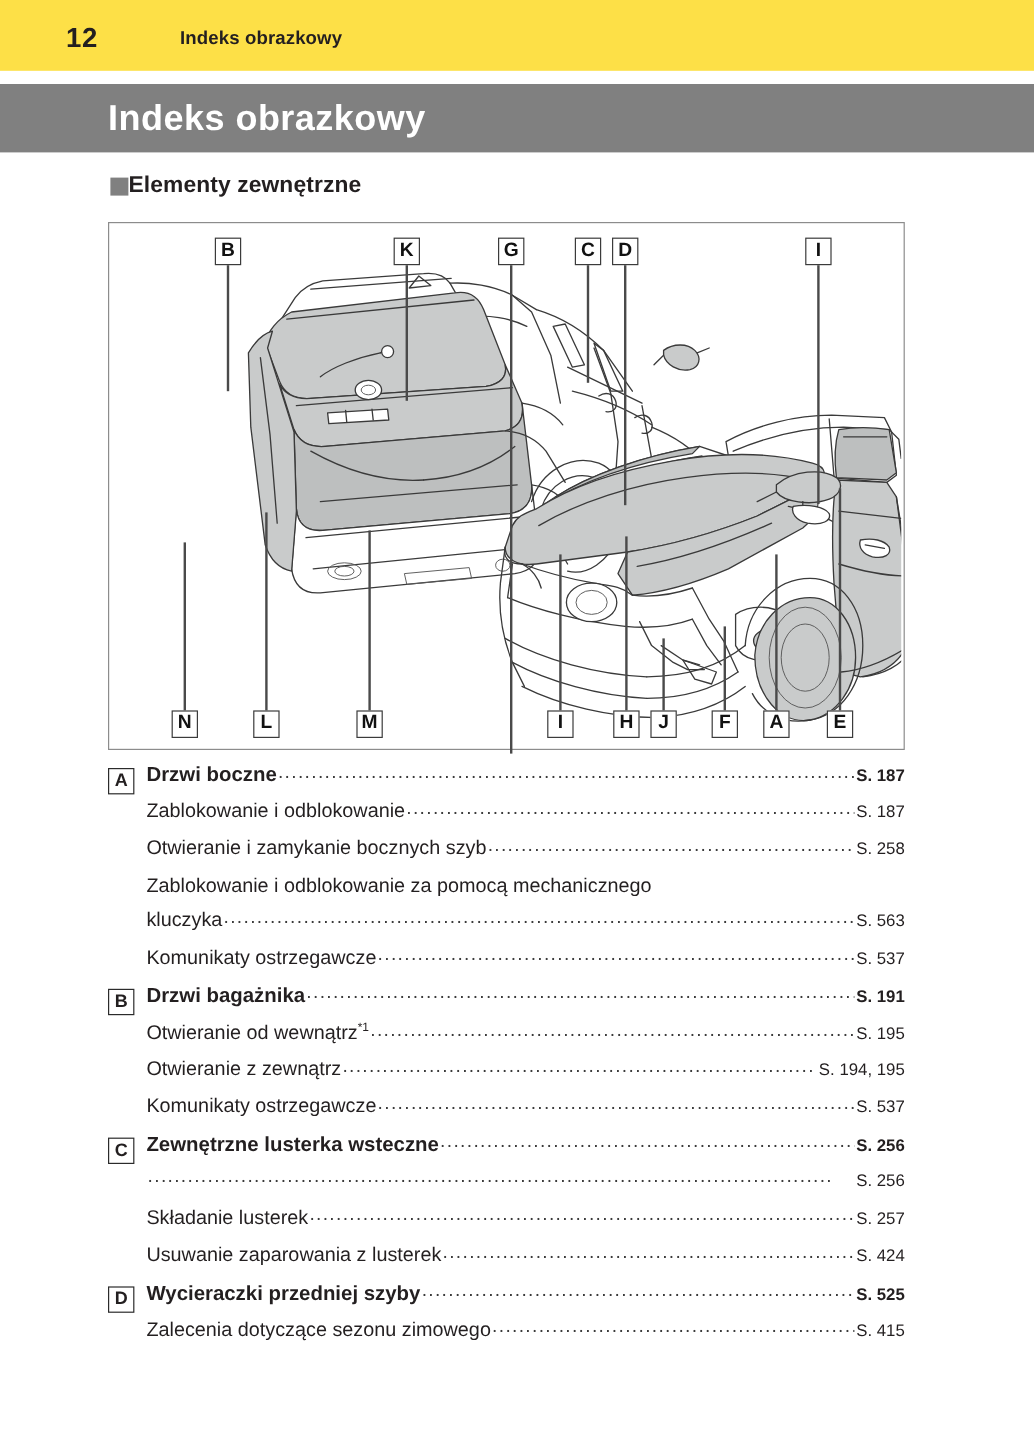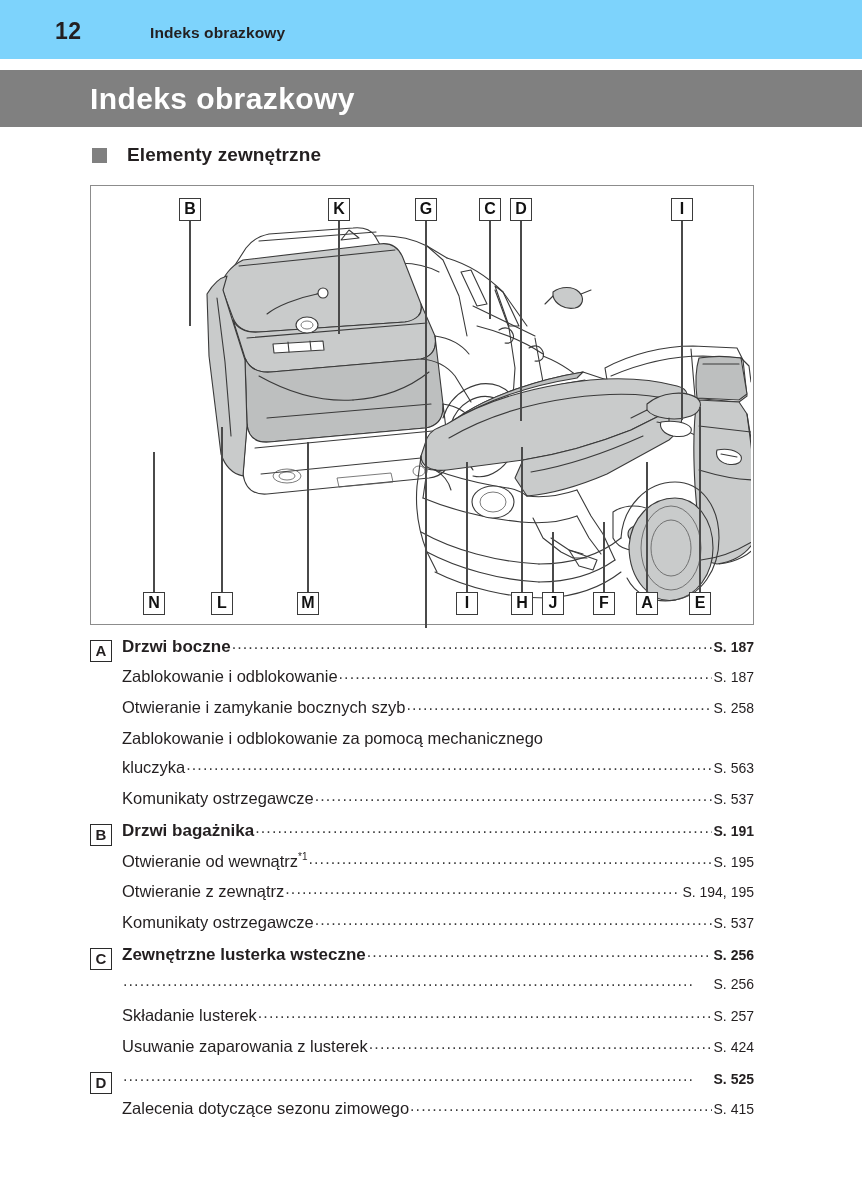--- a/index.html
+++ b/index.html
@@ -14,21 +14,21 @@
     position: relative;
     overflow: hidden;
     color: #231f20;
   }
 
   
   .runhead {
     position: absolute;
     left: 0; top: 0;
     width: 862px; height: 59px;
-    background: #7dd3fc;
+    background: #fde047;
   }
   .runhead-page {
     position: absolute;
     left: 55px; top: 18px;
     font-size: 23px;
     font-weight: bold;
     letter-spacing: .5px;
   }
   .runhead-title {
     position: absolute;
@@ -53,21 +53,21 @@
     color: #ffffff;
     letter-spacing: .4px;
   }
 
   
   .subhead {
     position: absolute;
     left: 92px; top: 144px;
     display: flex;
     align-items: center;
-    gap: 20px;
+    gap: 0;
   }
   .subhead-bullet {
     width: 15px; height: 15px;
     background: #808080;
     display: inline-block;
   }
   .subhead-text {
     font-size: 19px;
     font-weight: bold;
     letter-spacing: .1px;
@@ -481,20 +481,21 @@
   </div>
   <div class="row">
     <div class="tagspacer"></div>
     <span class="entry-sub">Usuwanie zaparowania z lusterek</span>
     <span class="dots">.......................................................................................................</span>
     <span class="pageref">S. 424</span>
   </div>
 
   <div class="row">
     <div class="tagbox">D</div>
+    <span class="entry-main">Wycieraczki przedniej szyby</span>
     <span class="dots">.......................................................................................................</span>
     <span class="pageref bold">S. 525</span>
   </div>
   <div class="row">
     <div class="tagspacer"></div>
     <span class="entry-sub">Zalecenia dotyczące sezonu zimowego</span>
     <span class="dots">.......................................................................................................</span>
     <span class="pageref">S. 415</span>
   </div>
 

